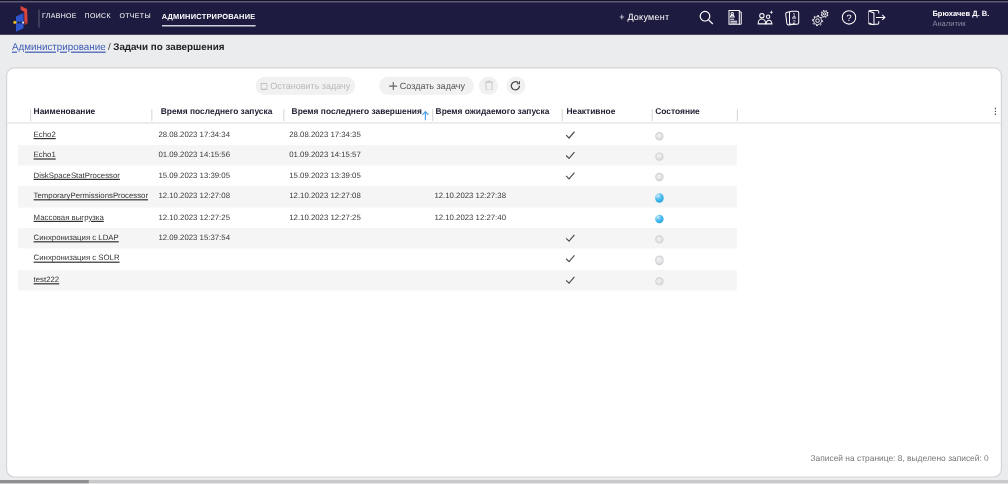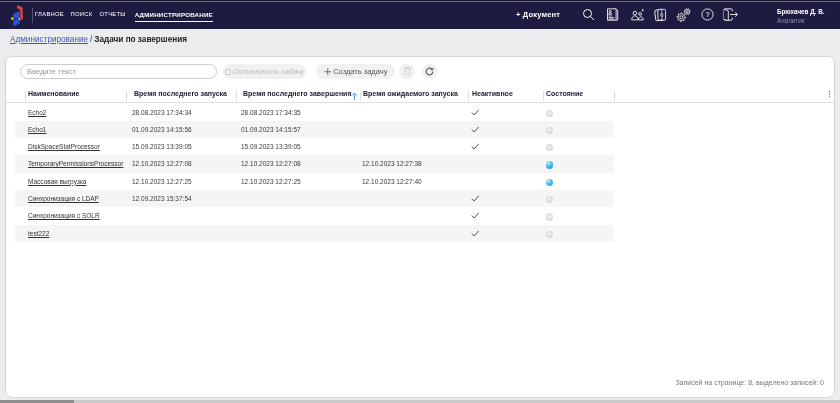--- a/index.html
+++ b/index.html
@@ -11,39 +11,39 @@
 #nav { position:absolute; left:0; top:0; width:840px; height:29px; background:#1e1b40; }
 #nav .topline { position:absolute; left:0; top:0; width:840px; height:1px; background:#15132c; }
 #nav .topline2 { position:absolute; left:0; top:1px; width:840px; height:1px; background:#6f6d87; }
 .navsep { position:absolute; left:32px; top:8px; width:1px; height:15px; background:#56536f; }
 .menu { position:absolute; top:0; height:29px; color:#fff; font-size:5.8px; letter-spacing:0.3px; line-height:29px; }
 #m1 { left:35px; }
 #m2 { left:70.5px; }
 #m3 { left:99.5px; }
 #m4 { left:134.7px; font-weight:bold; font-size:6.2px; letter-spacing:0.2px; }
 #m4u { position:absolute; left:134.7px; top:20.5px; width:78px; height:1px; background:#fff; }
-#newdoc { position:absolute; left:516px; top:0; height:29px; line-height:29px; color:#fff; font-size:7.5px; font-weight:bold; letter-spacing:0.2px; }
+#newdoc { position:absolute; left:516px; top:0; height:29px; line-height:29px; color:#fff; font-size:7.5px; font-weight:normal; letter-spacing:0.2px; }
 .icn { position:absolute; top:8px; }
 #user { position:absolute; left:777px; top:8px; }
 #user .n { color:#fff; font-size:6.3px; font-weight:bold; white-space:nowrap; }
 #user .r { color:#8d8ba3; font-size:6.3px; margin-top:1.5px; }
 
 
 #crumb { position:absolute; left:10px; top:35px; font-size:8.2px; }
 #crumb a { color:#3f5bb5; text-decoration:underline; }
 #crumb .sl { color:#333; margin:0 2px; }
 #crumb b { color:#222; font-weight:bold; }
 
 
 #panel { position:absolute; left:5px; top:56px; width:830px; height:342px; background:#fff; border:1px solid #d5d5d8; border-radius:7px; }
 
 
 #srch { position:absolute; left:14px; top:7px; width:197px; height:15px; border:1px solid #ccc; border-radius:8px; color:#9a9a9a; font-size:7.5px; line-height:13.5px; padding-left:6px; background:#fff; }
 .btn { position:absolute; top:7px; height:15px; background:#f1f1f1; border-radius:8px; font-size:7.5px; line-height:15px; text-align:center; }
-#b1 { left:217px; width:83px; color:#b9b9b9;font-style:italic; }
+#b1 { left:207px; width:83px; color:#b9b9b9; }
 #b2 { left:310px; width:79px; color:#555; }
 #b3 { left:393px; width:16px; }
 #b4 { left:415.5px; width:16px; }
 
 
 #thead { position:absolute; left:0; top:31px; width:828px; height:15px; border-bottom:1px solid #e0e0e0; }
 .th { position:absolute; top:0; height:15px; line-height:11px; font-size:7px; font-weight:bold; color:#1c1c30; }
 .vsep { position:absolute; top:2.5px; width:1px; height:10px; background:#dcdcdc; }
 .row { position:absolute; left:9px; width:599px; height:17.3px; }
 .row.alt { background:#f5f5f5; }
@@ -129,21 +129,20 @@
 
   <div id="user">
       <div class="n">Брюхачев Д. В.</div>
       <div class="r">Аналитик</div>
     </div>
 </div>
 
 <div id="crumb"><a>Администрирование</a><span class="sl">/</span><b>Задачи по завершения</b></div>
 
 <div id="panel">
-  <div id="srch">Введите текст</div>
   <div class="btn" id="b1">
     <svg style="vertical-align:-0.5px" width="6" height="6" viewBox="0 0 6 6">
         <rect x="0.5" y="0.5" width="5" height="5" rx="0.8" fill="none" stroke="#c0c0c0" stroke-width="0.9"></rect>
       </svg>
     Остановить задачу</div>
   <div class="btn" id="b2">
     <svg style="vertical-align:-1px" width="7.5" height="7.5" viewBox="0 0 7.5 7.5">
         <path d="M3.75,0.3 v6.9 M0.3,3.75 h6.9" stroke="#666" stroke-width="0.95" fill="none"></path>
       </svg>
     Создать задачу</div>

